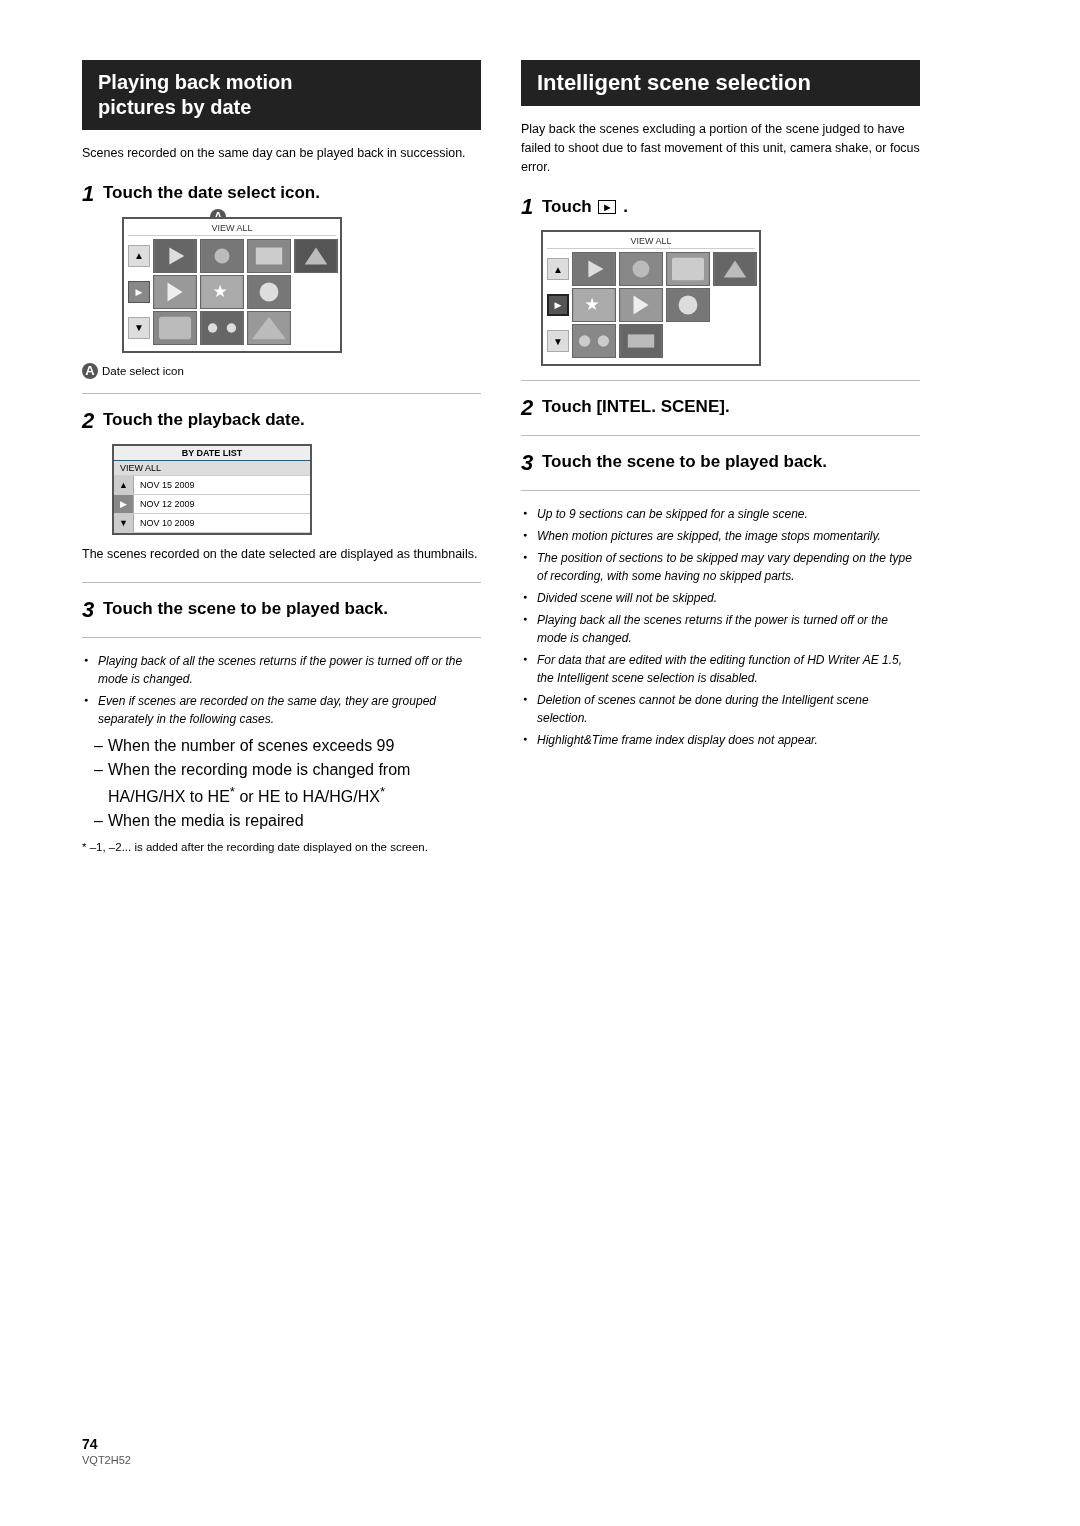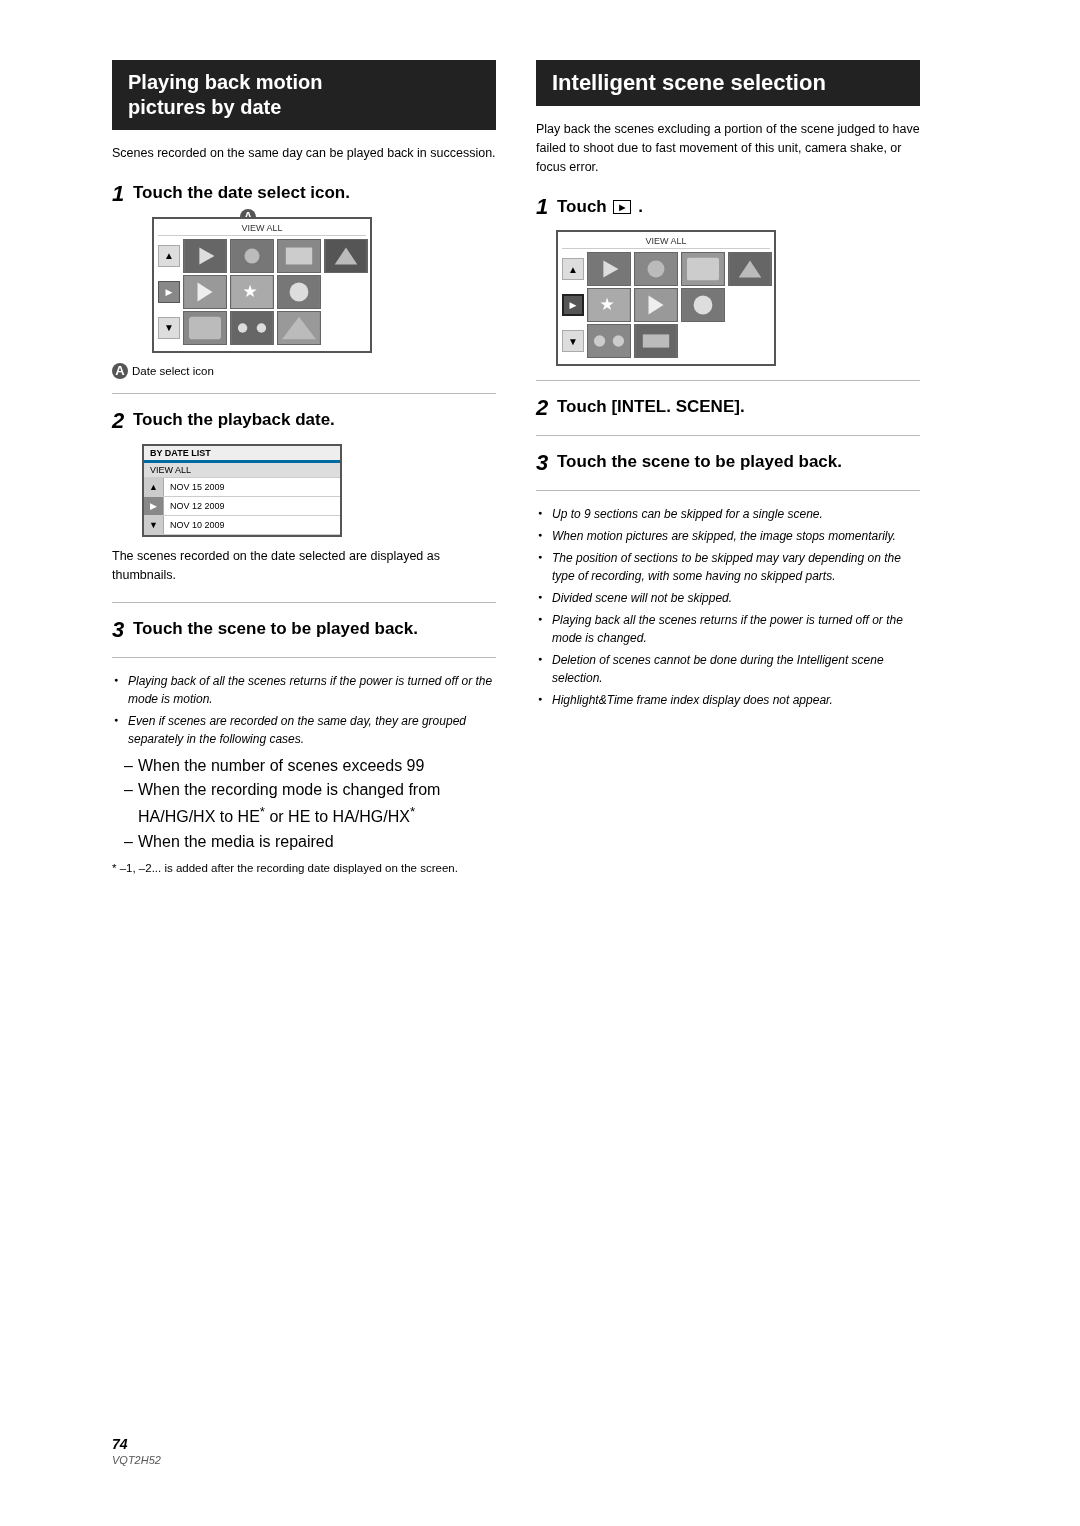--- a/index.html
+++ b/index.html
@@ -7,21 +7,21 @@
       background: #fff;
       font-family: Arial, Helvetica, sans-serif;
       font-size: 13px;
       color: #000;
       width: 1080px;
       min-height: 1526px;
     }
     .page {
       width: 1000px;
       min-height: 1526px;
-      padding: 60px 80px 60px 112px;
+      padding: 60px 80px 60px 82px;
       display: flex;
       flex-direction: column;
     }
     .two-col {
       display: flex;
       gap: 40px;
       flex: 1;
     }
     .col-left {
       flex: 1;
@@ -159,22 +159,22 @@
       width: 200px;
       border: 2px solid #555;
       background: #fff;
       margin: 8px 0 10px 30px;
     }
     .date-list-header {
       font-size: 9px;
       background: #eee;
       padding: 2px 6px;
       font-weight: bold;
-      border-bottom: 3px solid #0369a1;
-      text-align: left;
+      border-bottom: 1px solid #0369a1;
+      text-align: center;
     }
     .date-list-viewall {
       font-size: 9px;
       padding: 2px 6px;
       background: #ddd;
       border-bottom: 1px solid #ccc;
     }
     .date-list-row {
       display: flex;
       align-items: center;
@@ -234,21 +234,20 @@
     .footnote {
       font-size: 11.5px;
       line-height: 1.5;
       margin-top: 6px;
     }
     .page-footer {
       margin-top: 30px;
       display: flex;
       flex-direction: column;
       gap: 2px;
-      font-style: italic;
     }
     .page-number {
       font-weight: bold;
       font-size: 14px;
     }
     .model-number {
       font-size: 11px;
       color: #555;
     }
     
@@ -405,21 +404,21 @@
       <hr class="divider">
 
       <div class="step-heading">
         <span class="step-number">3</span>
         <strong>Touch the scene to be played back.</strong>
       </div>
 
       <hr class="divider">
 
       <ul class="bullet-list">
-        <li>Playing back of all the scenes returns if the power is turned off or the mode is motion.</li>
+        <li>Playing back of all the scenes returns if the power is turned off or the mode is changed.</li>
         <li>Even if scenes are recorded on the same day, they are grouped separately in the following cases.</li>
       </ul>
       <ul class="sub-bullet-list">
         <li>When the number of scenes exceeds 99</li>
         <li>When the recording mode is changed from HA/HG/HX to HE<sup>*</sup> or HE to HA/HG/HX<sup>*</sup></li>
         <li>When the media is repaired</li>
       </ul>
       <p class="footnote">* –1, –2... is added after the recording date displayed on the screen.</p>
 
     </div>
@@ -518,20 +517,21 @@
       </div>
 
       <hr class="divider">
 
       <ul class="bullet-list">
         <li>Up to 9 sections can be skipped for a single scene.</li>
         <li>When motion pictures are skipped, the image stops momentarily.</li>
         <li>The position of sections to be skipped may vary depending on the type of recording, with some having no skipped parts.</li>
         <li>Divided scene will not be skipped.</li>
         <li>Playing back all the scenes returns if the power is turned off or the mode is changed.</li>
+        <li>For data that are edited with the editing function of HD Writer AE 1.5, the Intelligent scene selection is disabled.</li>
         <li>Deletion of scenes cannot be done during the Intelligent scene selection.</li>
         <li>Highlight&amp;Time frame index display does not appear.</li>
       </ul>
 
     </div>
   </div>
 
   <div class="page-footer">
     <span class="page-number">74</span>
     <span class="model-number">VQT2H52</span>

